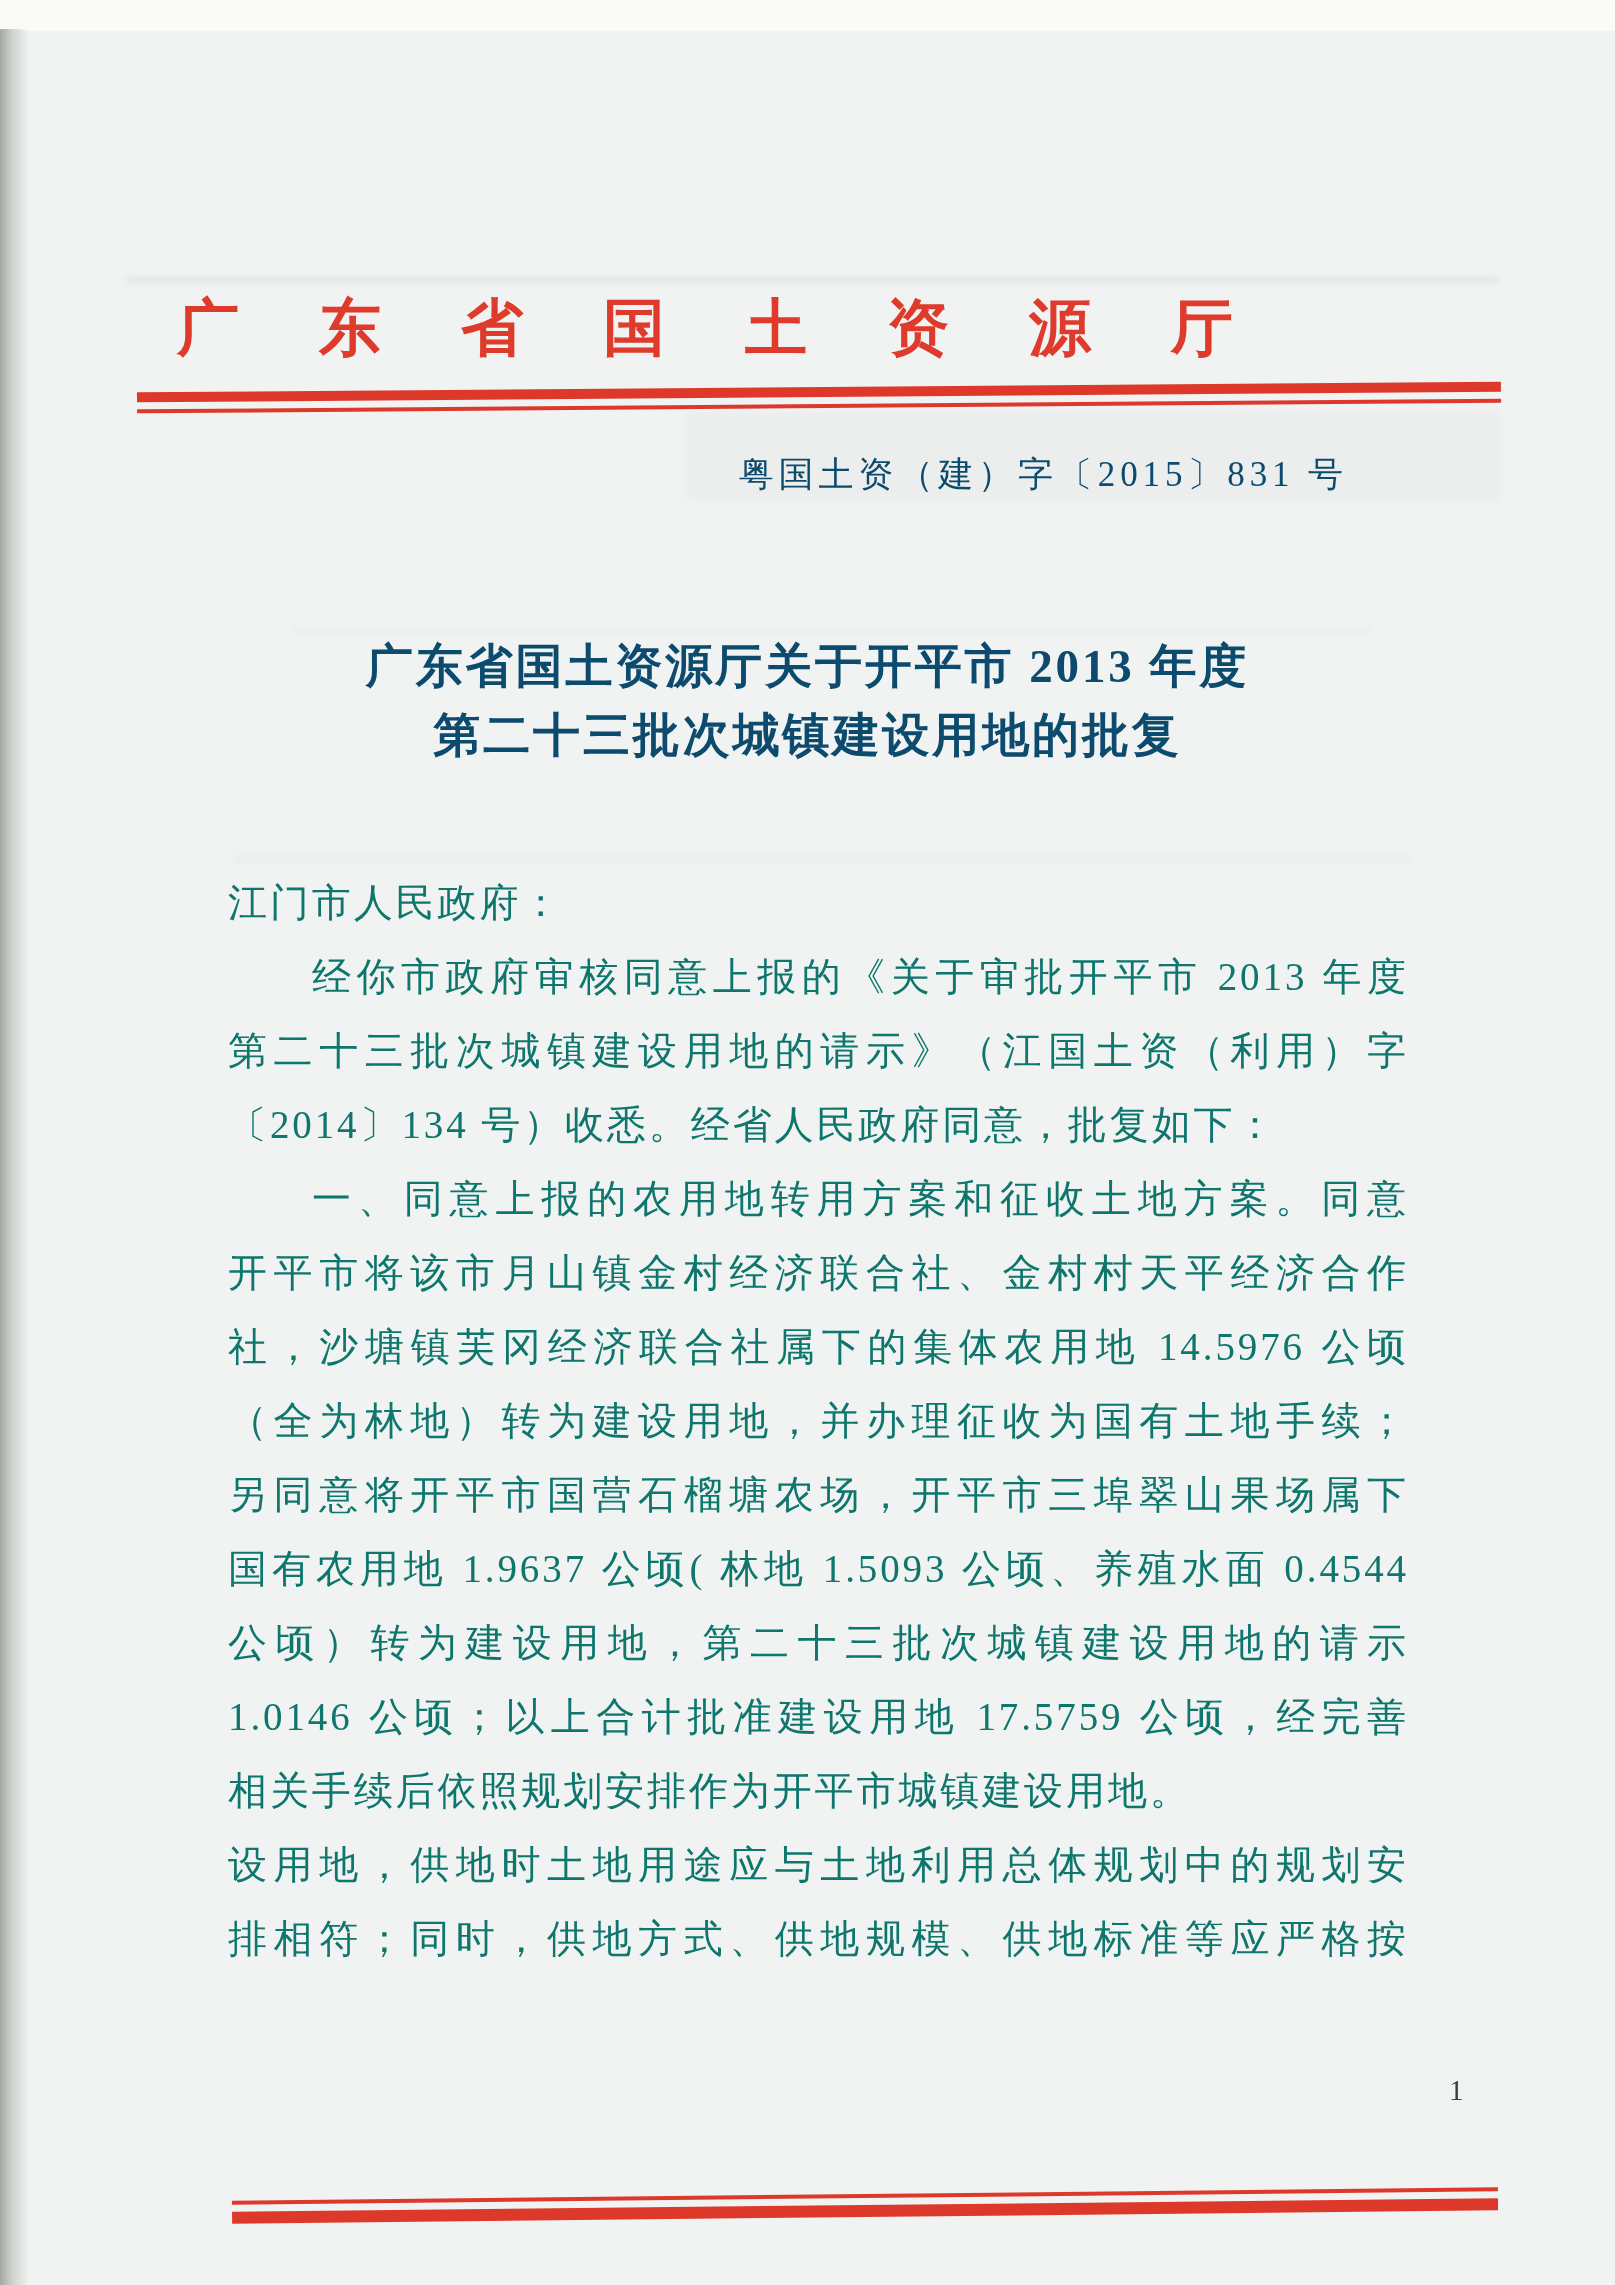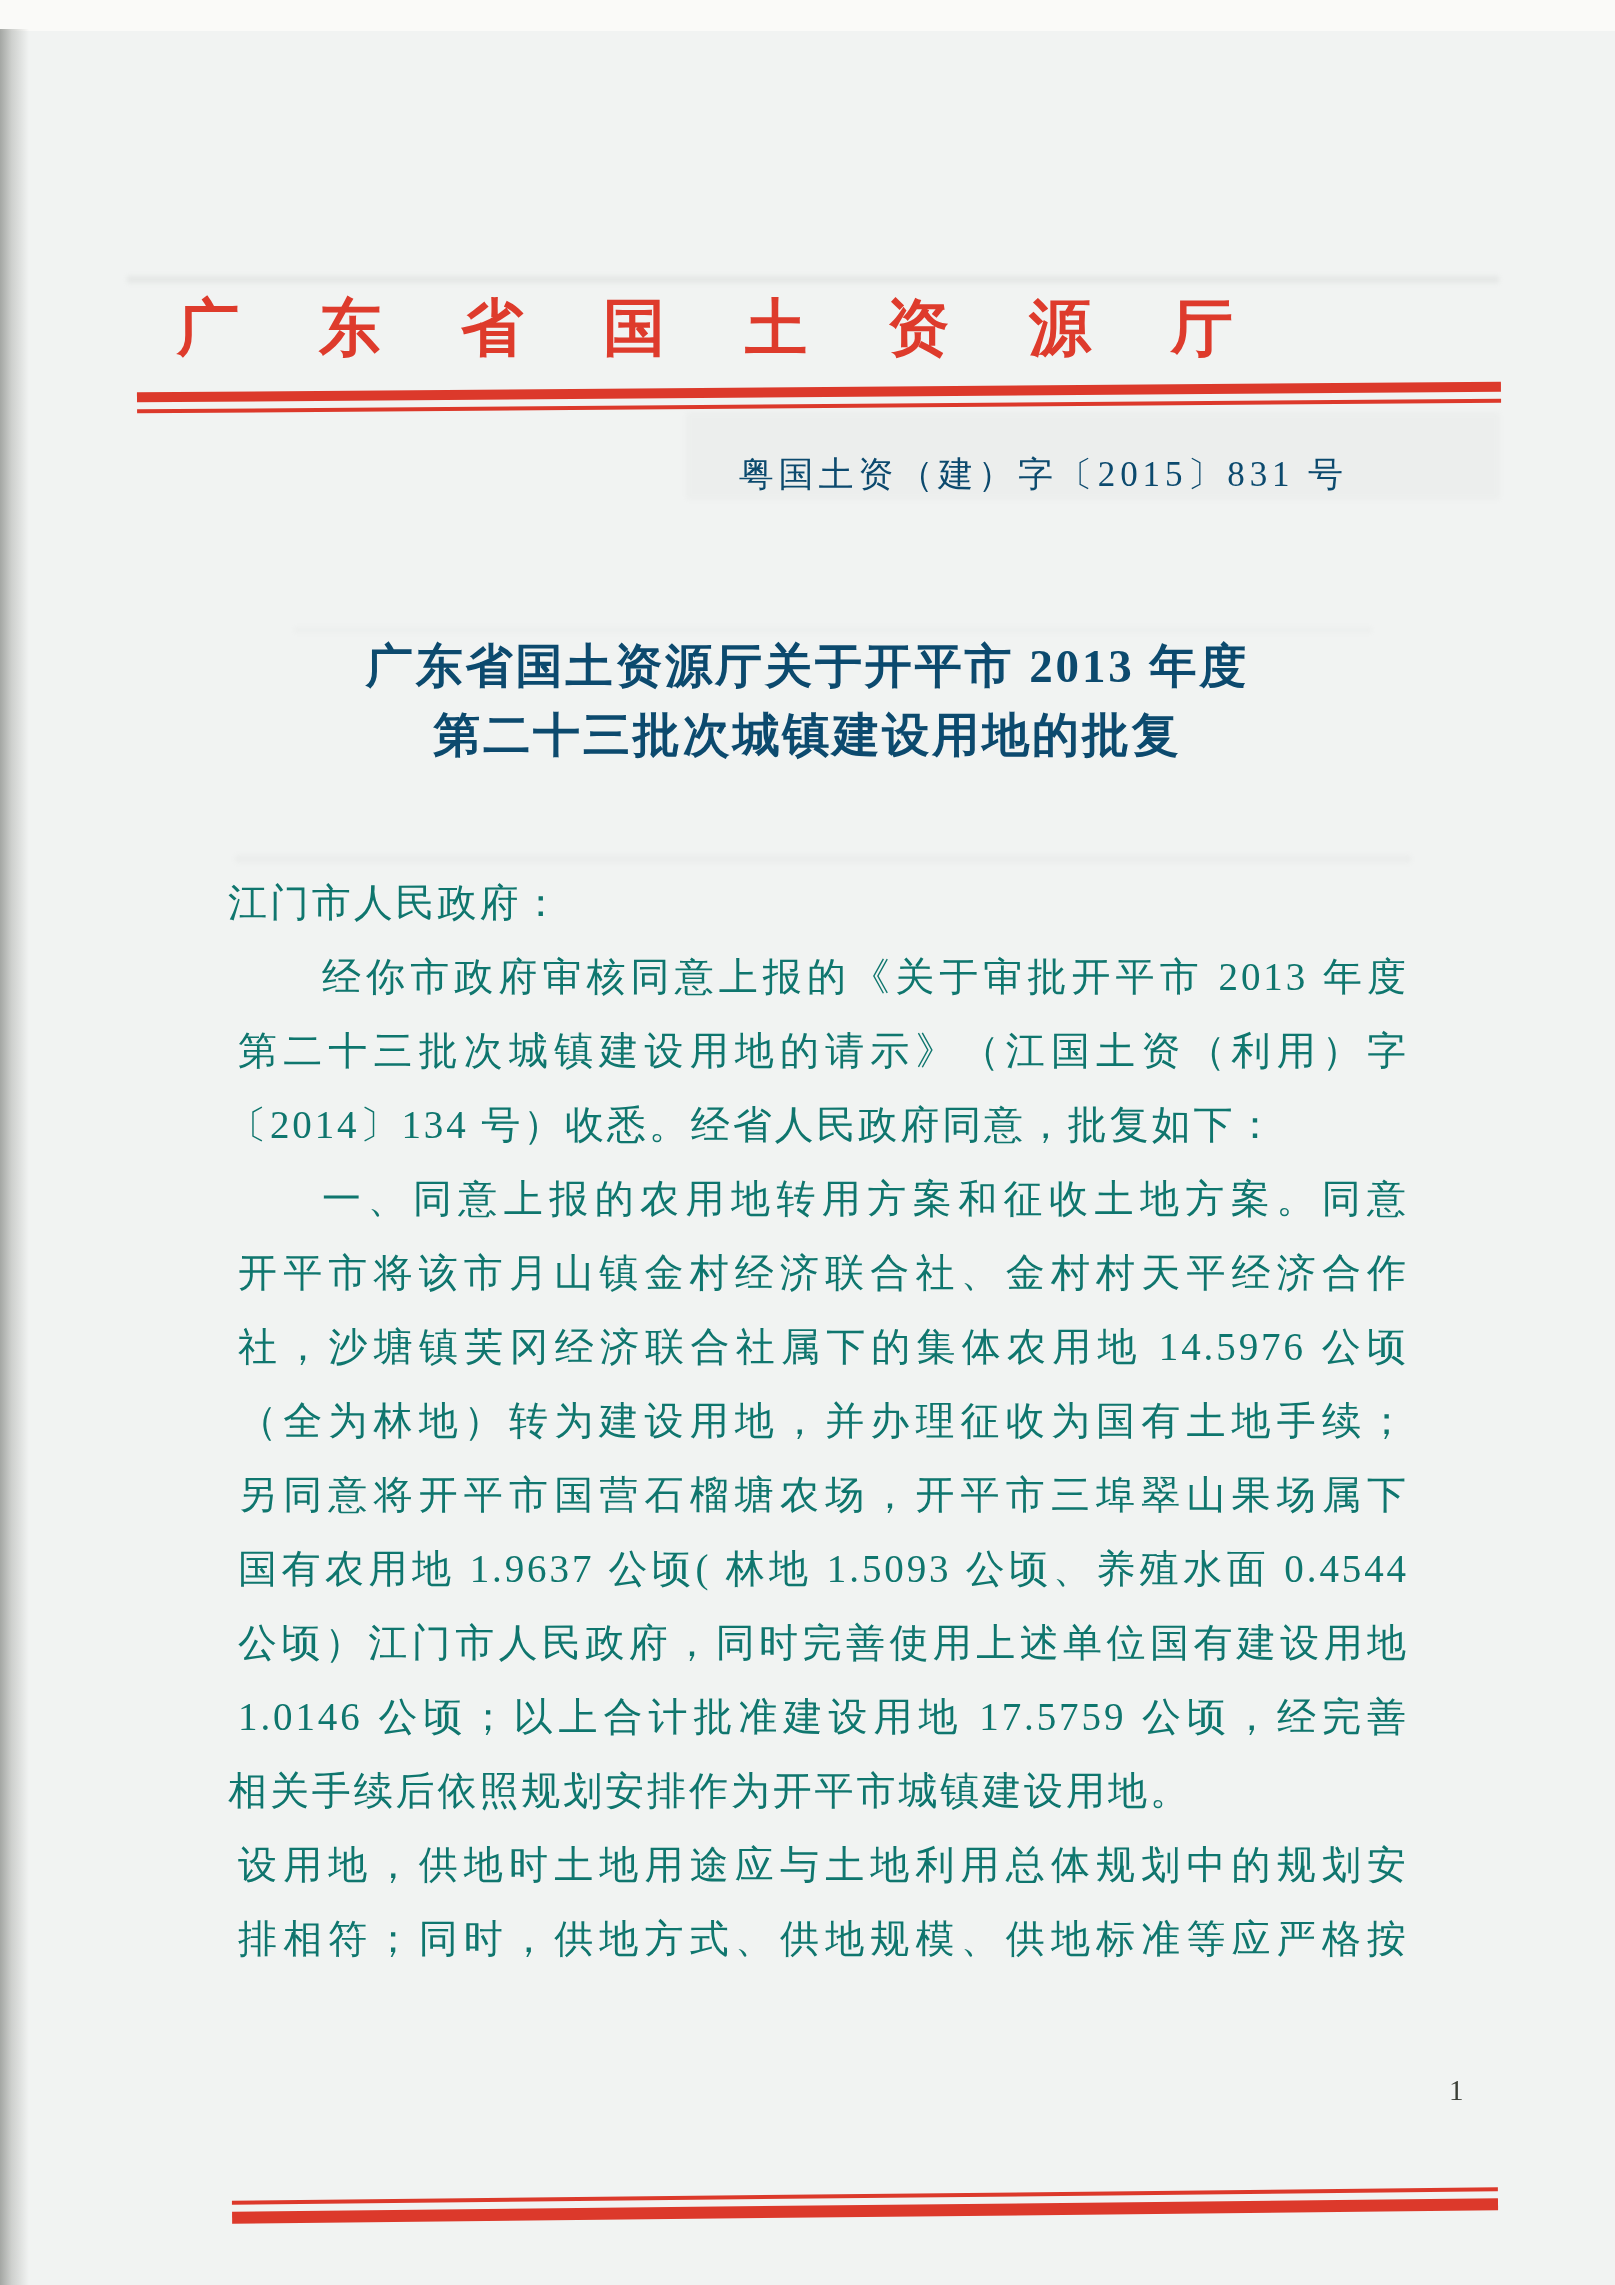--- a/index.html
+++ b/index.html
@@ -65,21 +65,20 @@
   .line{
     height:74px;line-height:74px;
     letter-spacing:2.9px;
     white-space:nowrap;
   }
   .line.fill{
     white-space:normal;
     text-align:justify;
     text-align-last:justify;
     text-justify:inter-character;
-    margin-left:10px;
   }
   .line.indent{padding-left:84px;}
   .page-num{
     position:absolute;left:1449px;top:2074px;
     font-size:29px;color:#3a3e36;
   }
 </style>
 </head>
 <body>
 
@@ -111,21 +110,21 @@
     <div class="line">江门市人民政府：</div>
     <div class="line indent fill">经你市政府审核同意上报的《关于审批开平市 2013 年度</div>
     <div class="line fill">第二十三批次城镇建设用地的请示》（江国土资（利用）字</div>
     <div class="line">〔2014〕134 号）收悉。经省人民政府同意，批复如下：</div>
     <div class="line indent fill">一、同意上报的农用地转用方案和征收土地方案。同意</div>
     <div class="line fill">开平市将该市月山镇金村经济联合社、金村村天平经济合作</div>
     <div class="line fill">社，沙塘镇芙冈经济联合社属下的集体农用地 14.5976 公顷</div>
     <div class="line fill">（全为林地）转为建设用地，并办理征收为国有土地手续；</div>
     <div class="line fill">另同意将开平市国营石榴塘农场，开平市三埠翠山果场属下</div>
     <div class="line fill">国有农用地 1.9637 公顷( 林地 1.5093 公顷、养殖水面 0.4544</div>
-    <div class="line fill">公顷）江门市人民政府，同时完善使用上述单位国有建设用地</div>
+    <div class="line fill">公顷）转为建设用地，第二十三批次城镇建设用地的请示</div>
     <div class="line fill">1.0146 公顷；以上合计批准建设用地 17.5759 公顷，经完善</div>
     <div class="line">相关手续后依照规划安排作为开平市城镇建设用地。</div>
     <div class="line fill">设用地，供地时土地用途应与土地利用总体规划中的规划安</div>
     <div class="line fill">排相符；同时，供地方式、供地规模、供地标准等应严格按</div>
   </div>
 
   <div class="page-num">1</div>
 
   <div class="rule rule-bottom">
     <div class="bar-thin"></div>

